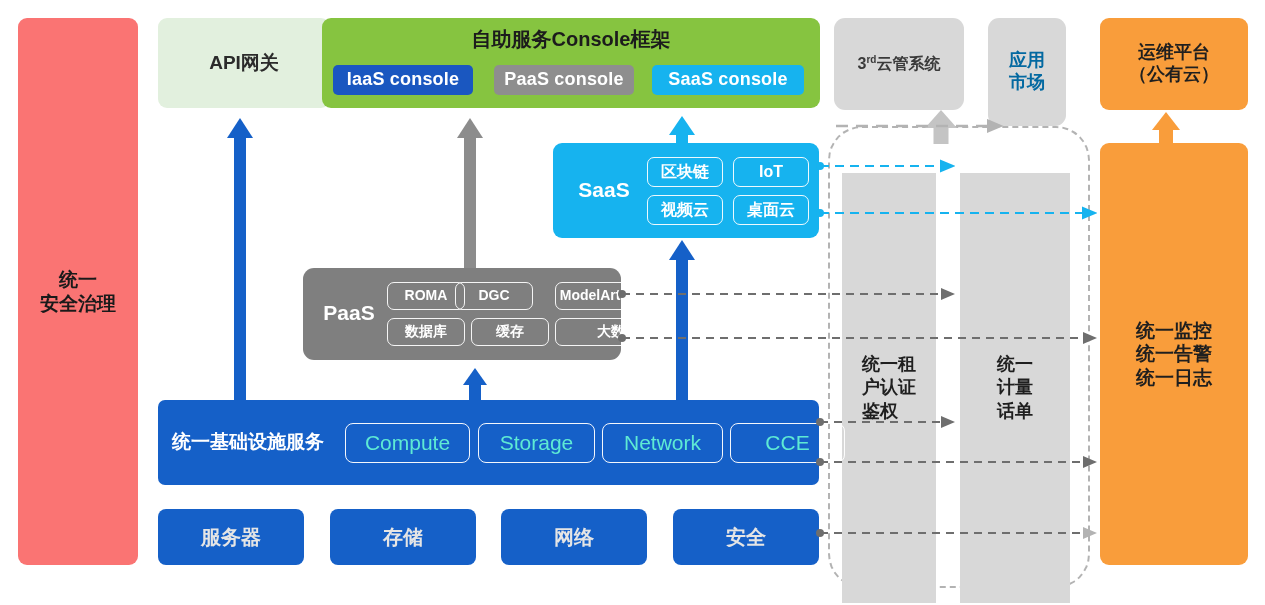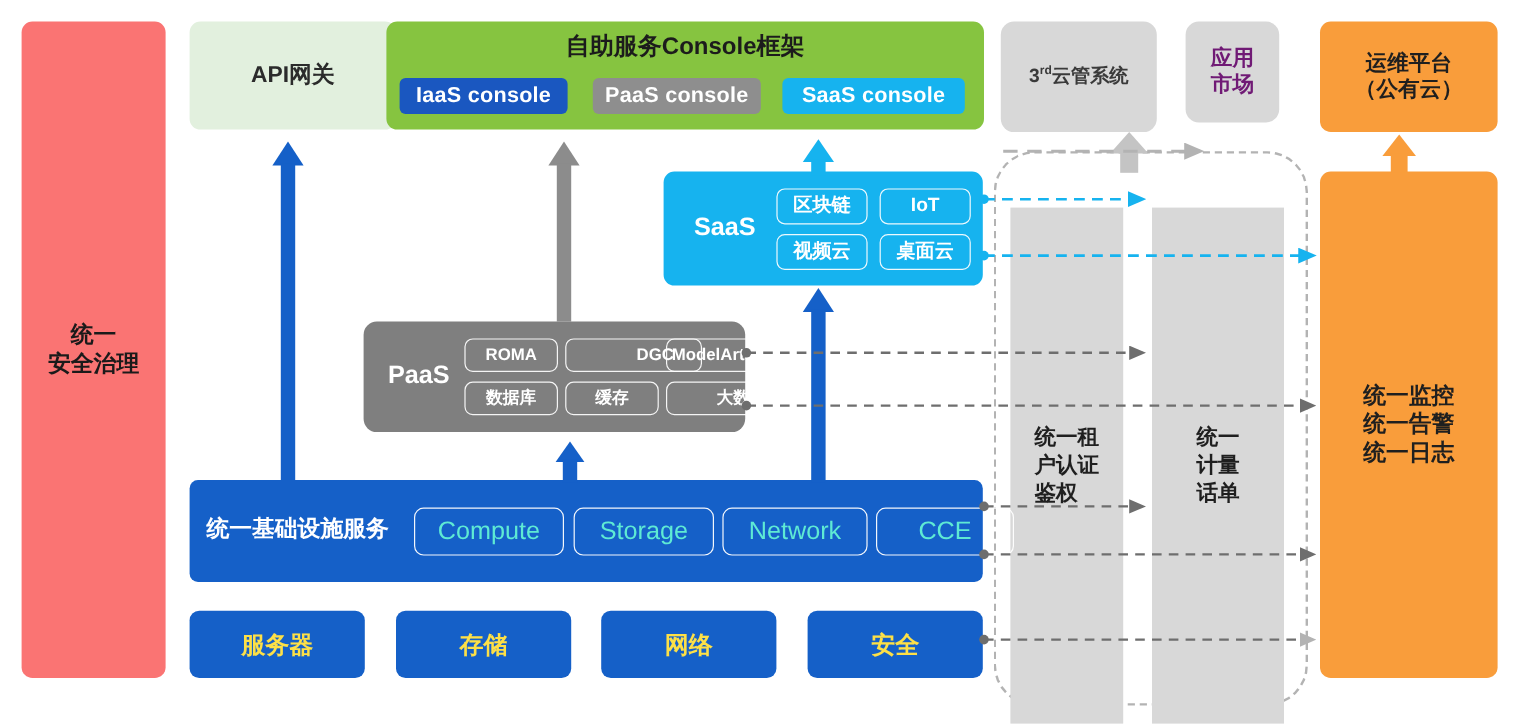--- a/index.html
+++ b/index.html
@@ -78,23 +78,23 @@
   #chip-saas { left: 330px; width: 152px; background: #16b3ef; }
 
   
   #third-party {
     left: 834px; top: 18px; width: 130px; height: 92px;
     background: #d8d8d8; border-radius: 11px;
     color: #3a3a3a; font-size: 16px; font-weight: 700;
   }
   #third-party sup { font-size: 10px; vertical-align: super; }
   #app-market {
-    left: 988px; top: 18px; width: 78px; height: 84px;
+    left: 988px; top: 18px; width: 78px; height: 108px;
     background: #d8d8d8; border-radius: 11px;
-    color: #701a75; font-size: 18px; font-weight: 700;
+    color: #0369a1; font-size: 18px; font-weight: 700;
   }
   
   #ops-top {
     left: 1100px; top: 18px; width: 148px; height: 92px;
     background: #f99d3b; border-radius: 9px;
     color: #1f1f1f; font-size: 18px; font-weight: 700;
   }
   
   #ops-body {
     left: 1100px; top: 143px; width: 148px; height: 422px;
@@ -129,21 +129,21 @@
   #paas-block {
     left: 303px; top: 268px; width: 318px; height: 92px;
     background: #7f7f7f; border-radius: 11px; display: block;
   }
   #paas-block .layer-label {
     position: absolute; left: 8px; top: 32px; width: 76px;
     text-align: center; color: #ffffff; font-size: 21px; font-weight: 600;
   }
   #paas-block .svc-chip { height: 26px; width: 76px; font-size: 14px; }
   #paas-roma   { left: 84px;  top: 14px; }
-  #paas-dgc    { left: 168px; top: 14px; padding-left: 36px; }
+  #paas-dgc    { left: 152px; top: 14px; }
   #paas-ma     { left: 252px; top: 14px; }
   #paas-db     { left: 84px;  top: 50px; }
   #paas-cache  { left: 168px; top: 50px; }
   #paas-bigdata{ left: 252px; top: 50px; padding-left: 24px; }
 
   
   #iaas-bar {
     left: 158px; top: 400px; width: 661px; height: 85px;
     background: #1560c8; border-radius: 7px; display: block;
   }
@@ -161,21 +161,21 @@
   #iaas-compute { left: 187px; width: 123px; }
   #iaas-storage { left: 320px; width: 115px; }
   #iaas-network { left: 444px; width: 119px; }
   #iaas-cce     { left: 572px; width: 113px; }
 
   
   .hw-box {
     position: absolute; top: 509px; height: 56px;
     background: #1560c8; border-radius: 8px;
     display: flex; align-items: center; justify-content: center;
-    color: #fde047; font-size: 20px; font-weight: 600;
+    color: #e5e5e5; font-size: 20px; font-weight: 600;
   }
   #hw-server  { left: 158px; width: 146px; }
   #hw-storage { left: 330px; width: 146px; }
   #hw-network { left: 501px; width: 146px; }
   #hw-security{ left: 673px; width: 146px; }
 
   
   #shared-container {
     position: absolute;
     left: 828px; top: 126px; width: 262px; height: 462px;

